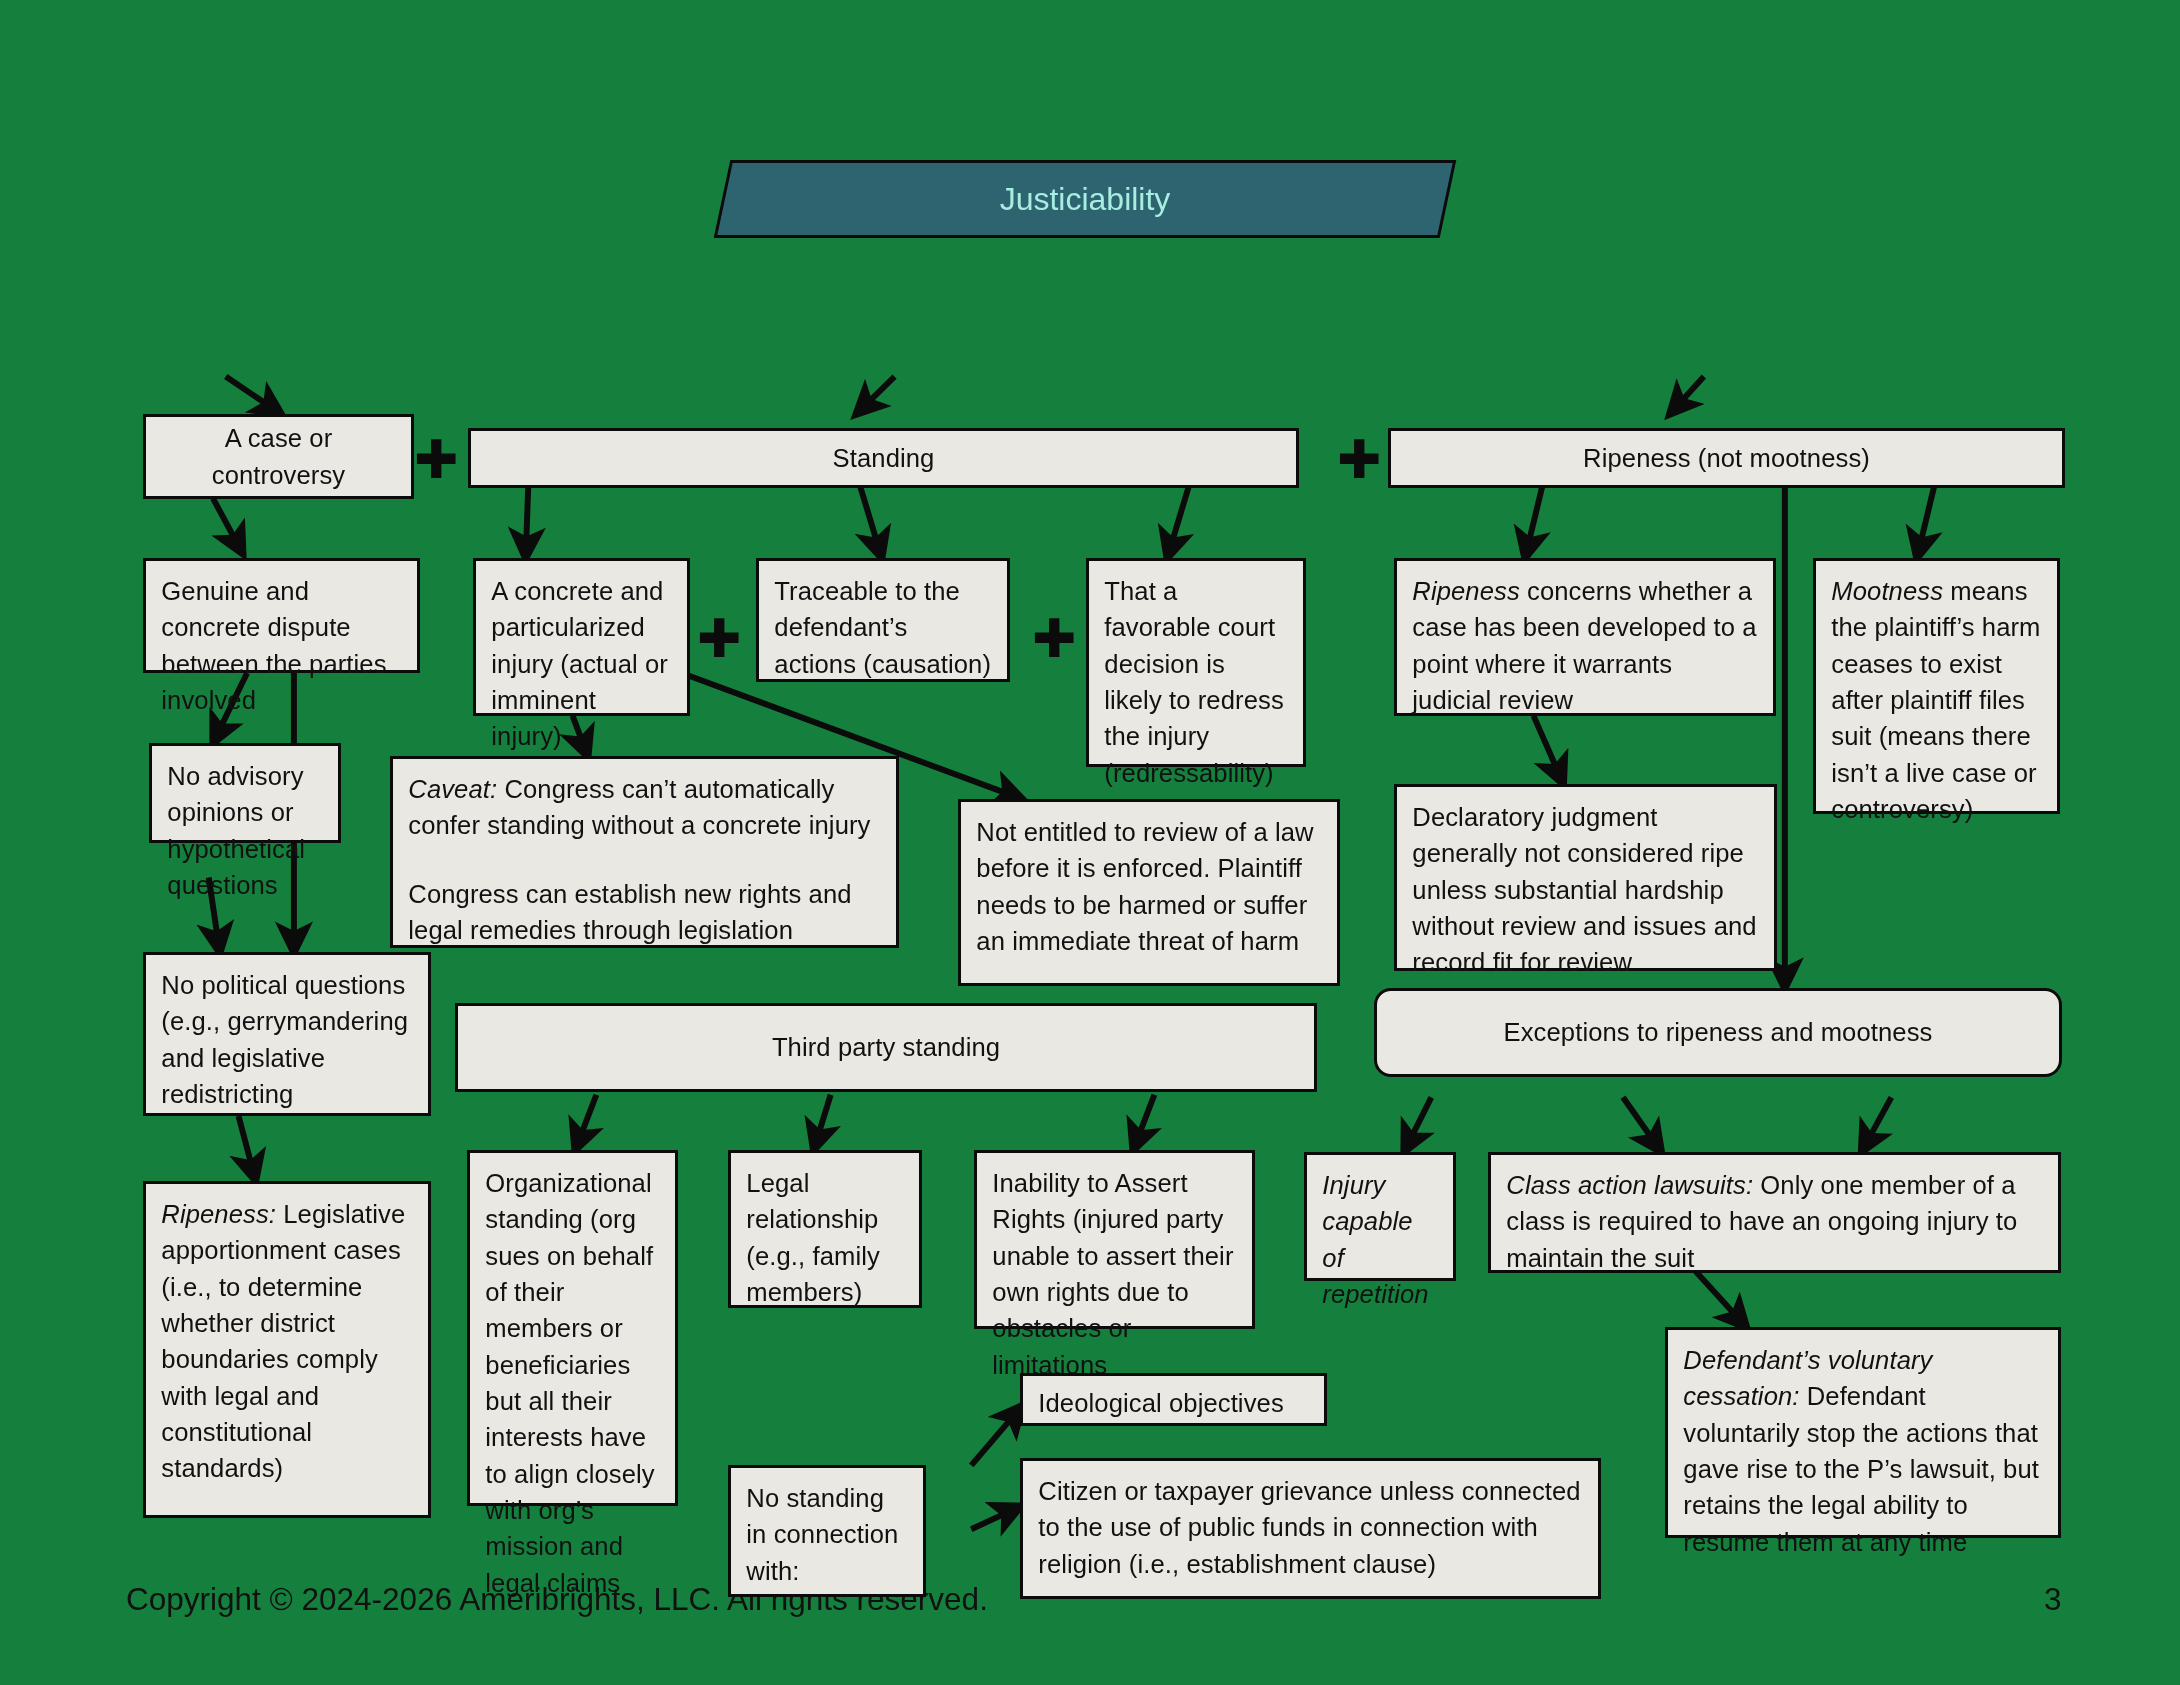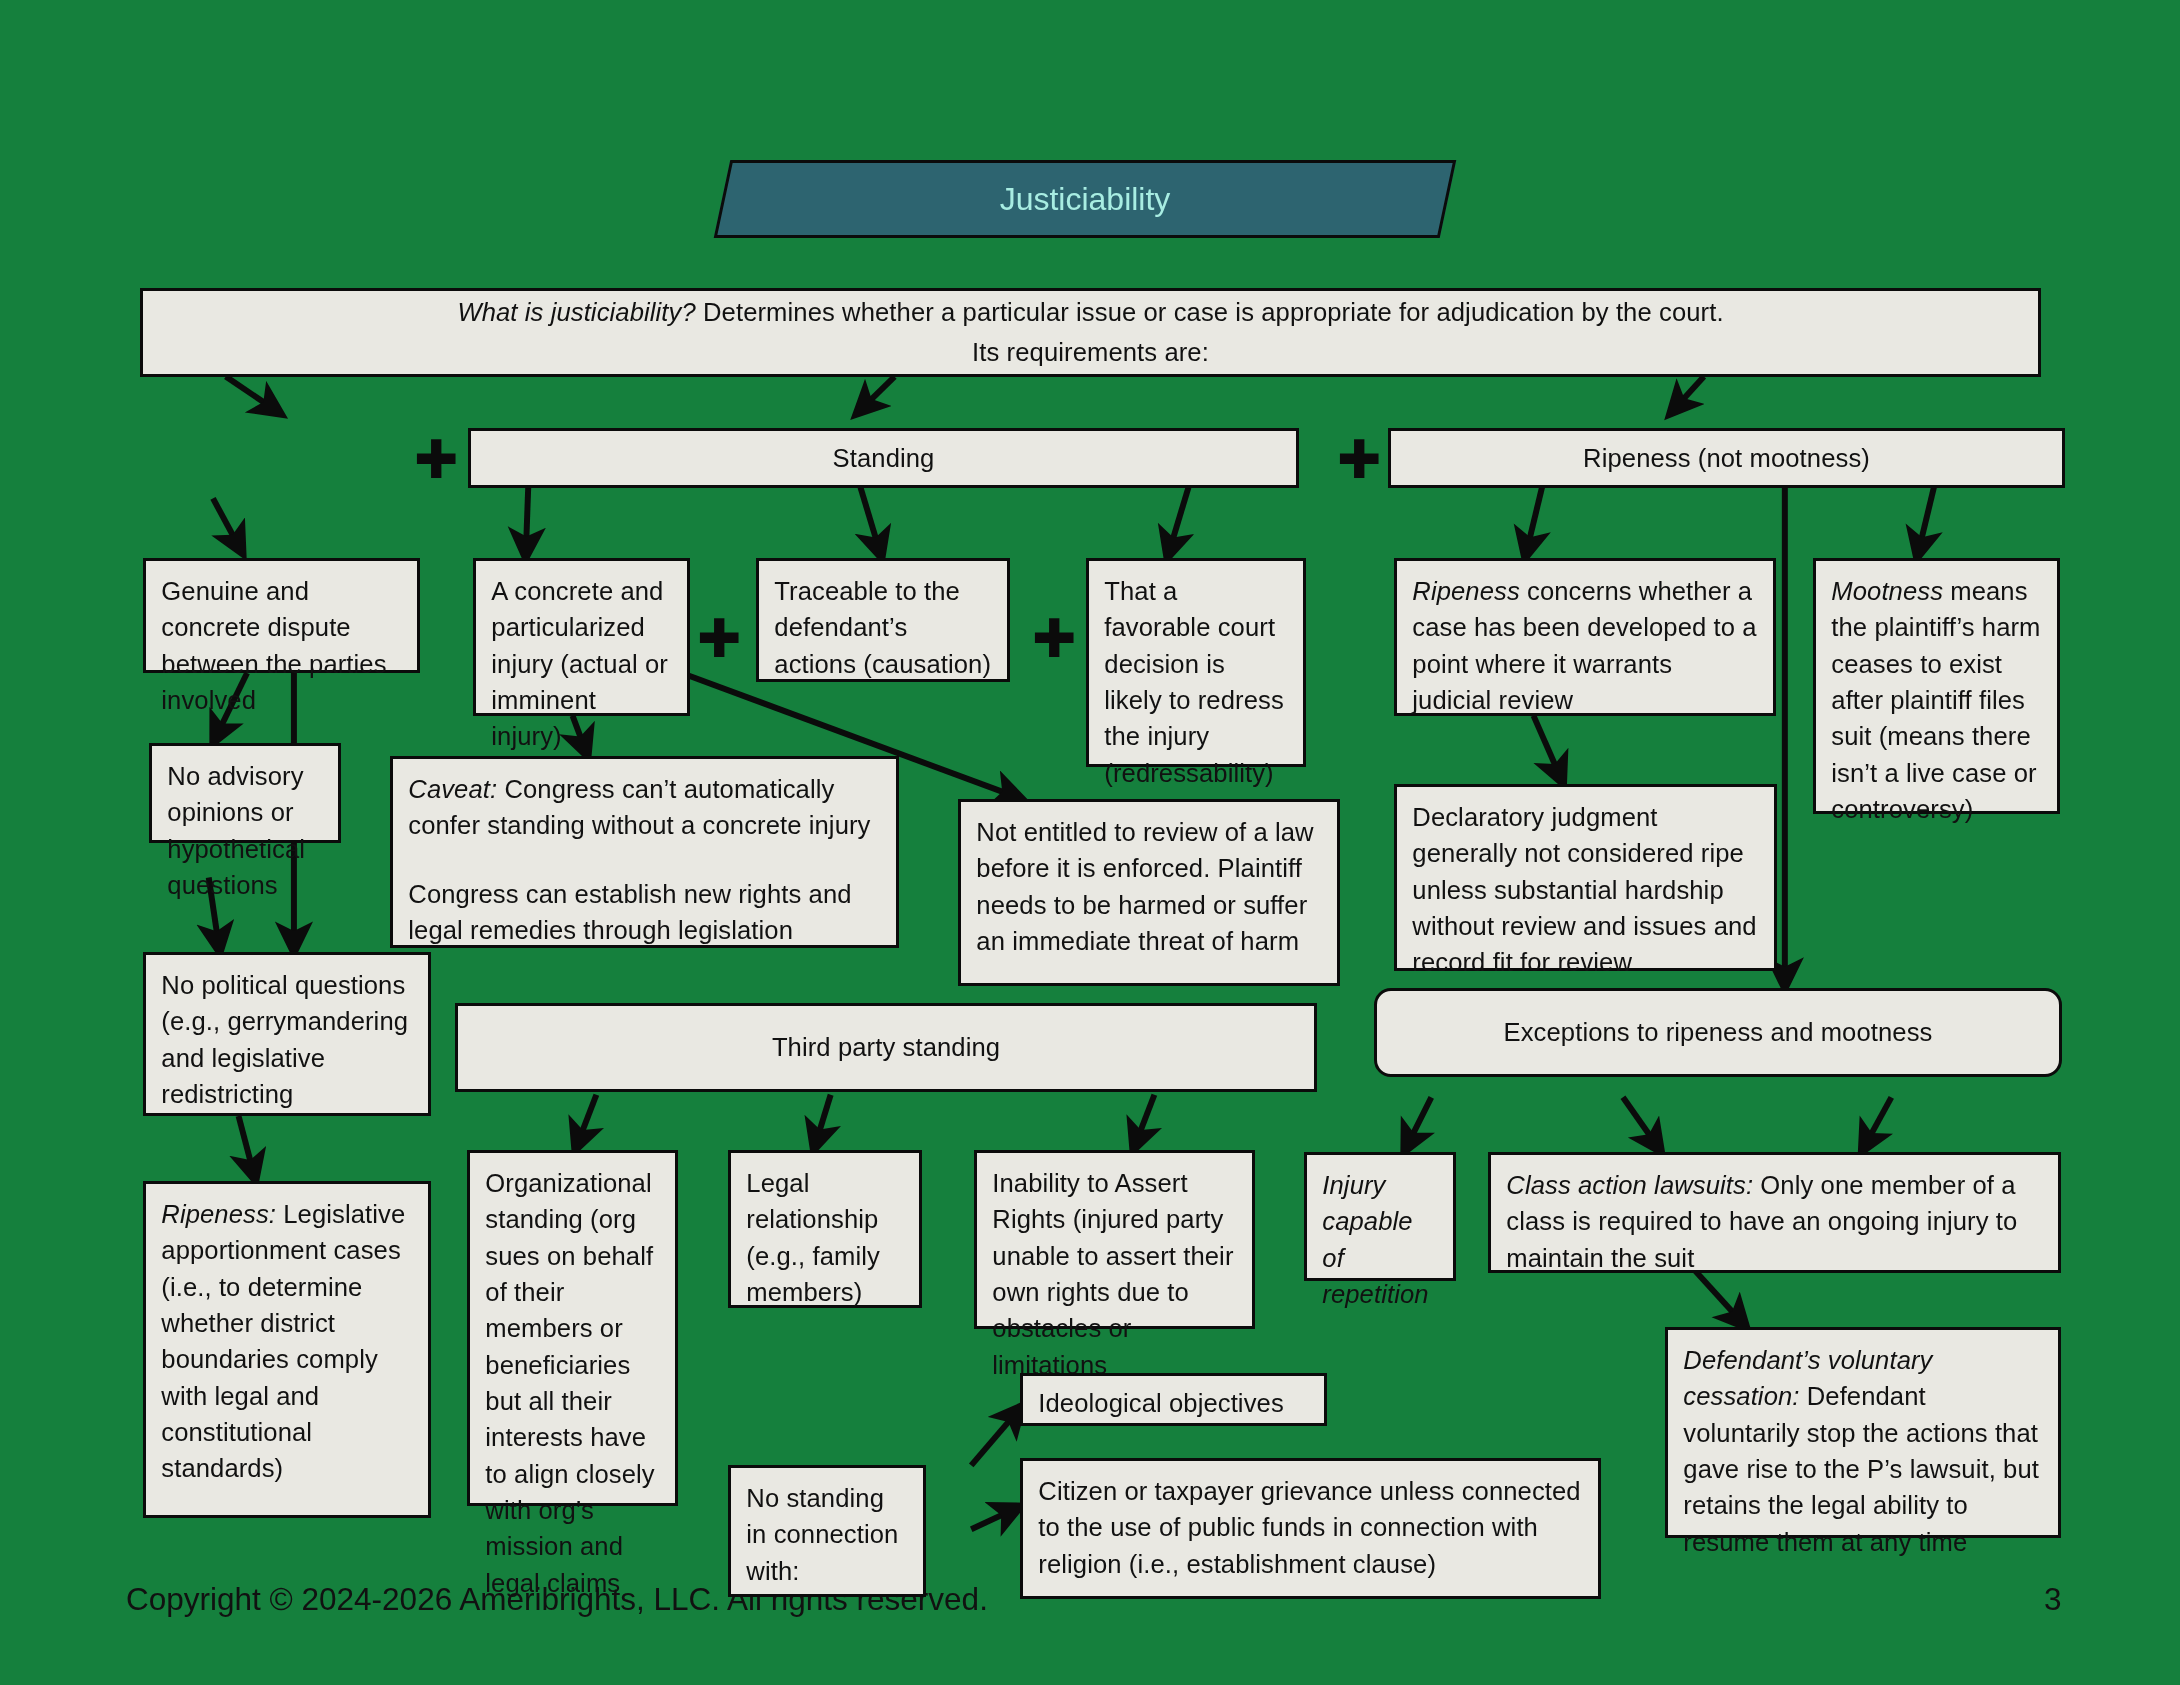--- a/index.html
+++ b/index.html
@@ -146,27 +146,22 @@
 
       <path d="M2220,1288 L2185,1352"></path>
 
       <path d="M1990,1492 L2050,1558"></path>
     </g>
   </svg>
 
   <div id="title-shape"></div>
   <div id="title-text">Justiciability</div>
 
-  <div class="box ctr vcenter" style="left:140px; top:288px; width:1901px; height:89px; padding:8.5px 24px;">
-    <div>
-      <i>What is justiciability?</i><span> Determines whether a particular issue or case is appropriate for adjudication by the court.</span>
-    </div>
-    <div style="margin-top:3.4px;">Its requirements are:</div>
-  </div>
-
+
+  <div class="box ctr vcenter" style="left:143px; top:414px; width:271px; height:85px;">A case or controversy</div>
 
   <div class="plus" style="left:414px; top:433px;">✚</div>
 
   <div class="box ctr vcenter" style="left:468px; top:428px; width:831px; height:60px;">Standing</div>
 
   <div class="plus" style="left:1337px; top:433px;">✚</div>
 
   <div class="box ctr vcenter" style="left:1388px; top:428px; width:677px; height:60px;">Ripeness (not mootness)</div>
 
   <div class="box vtop" style="left:143px; top:558px; width:277px; height:115px;">Genuine and concrete dispute between the parties involved</div>

